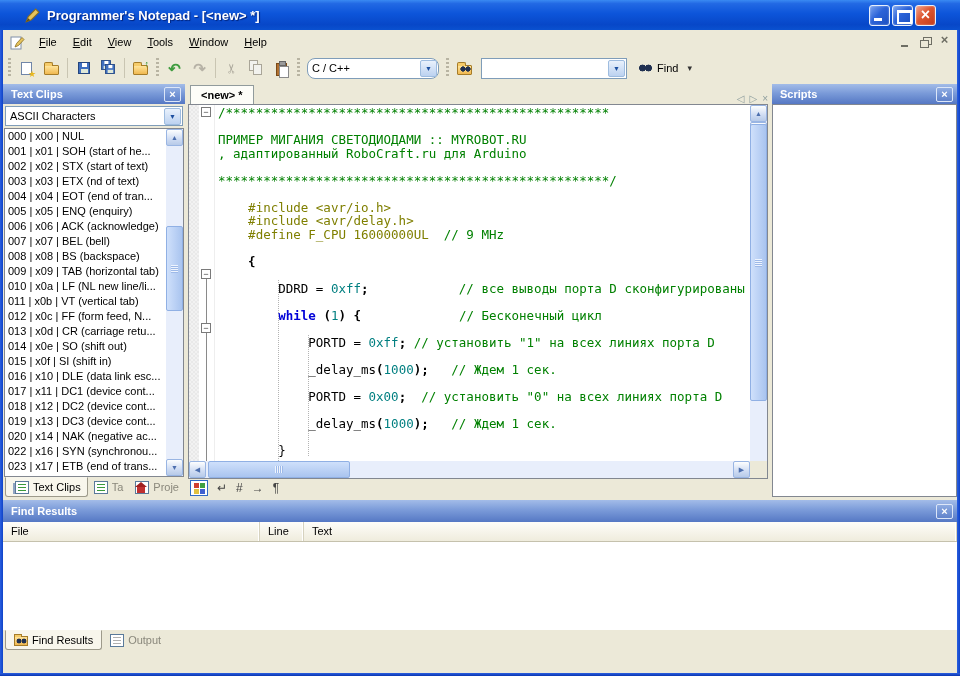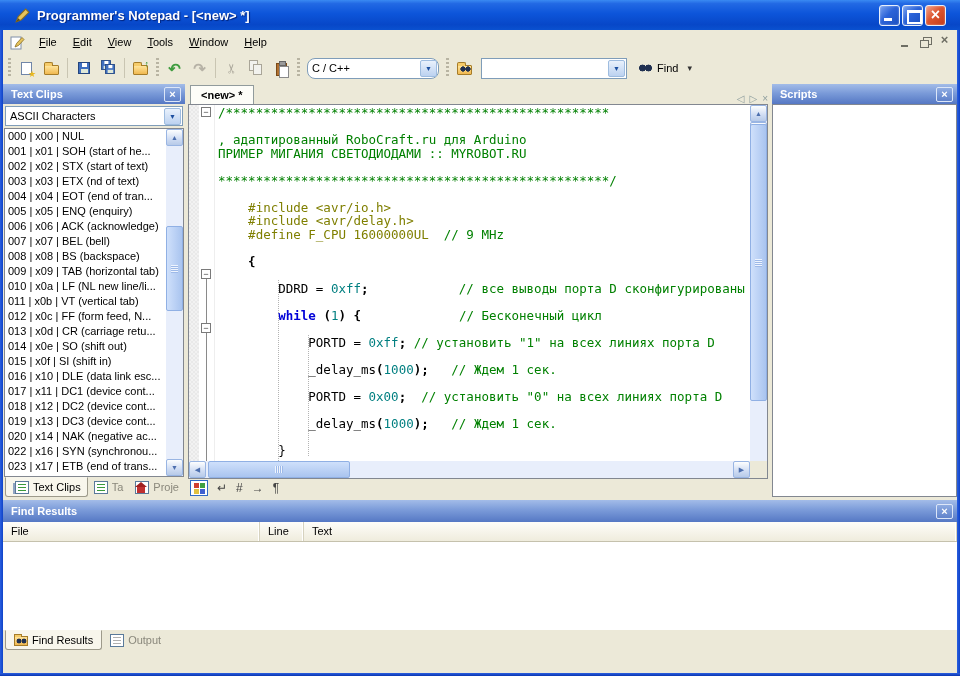--- a/index.html
+++ b/index.html
@@ -2,21 +2,21 @@
 <html><head>
 <meta charset="utf-8">
 <style>
   * { box-sizing: border-box; margin:0; padding:0; }
   html,body { width:960px; height:676px; overflow:hidden; }
   body { position:relative; background:#ece9d8; font-family:"Liberation Sans",sans-serif; font-size:11px; color:#000; }
 
   
   .titlebar { position:absolute; left:0; top:0; width:960px; height:30px;
     background:linear-gradient(180deg,#3a8af2 0%,#2269e4 12%,#0d55da 45%,#0747c8 82%,#0a51d0 100%);
-    display:flex; align-items:center; padding:0 14px; }
+    display:flex; align-items:center; padding:0 24px; }
   .title-text { color:#fff; font-weight:bold; font-size:13px; margin-left:6px; text-shadow:1px 1px 1px #00227a; flex:1;
     white-space:nowrap; overflow:hidden; }
   .winbtn { width:21px; height:21px; border-radius:3px; border:1px solid #e8f0fc; margin-left:2px; position:relative;
     background:linear-gradient(135deg,#7aa3f0,#2b63d8 45%,#1b4fc0); box-shadow:inset 0 0 2px #ffffff80; }
   .winbtn.close { background:linear-gradient(135deg,#f2a38c,#dd5630 45%,#c23a18); }
   .winbtn.min::after { content:""; position:absolute; left:4px; bottom:4px; width:8px; height:3px; background:#fff; }
   .winbtn.max::after { content:""; position:absolute; left:4px; top:4px; width:11px; height:9px; border:2px solid #fff; border-top-width:3px; }
   .winbtn.close::after { content:"×"; position:absolute; left:0; top:0; width:100%; height:100%;
     color:#fff; font-size:16px; font-weight:bold; line-height:18px; text-align:center; }
   .app-icon { width:17px; height:17px; }
@@ -396,22 +396,22 @@
           <span class="vl"></span>
         </div>
         <div class="fcell">
           <span class="vl"></span>
         </div>
       </div>
     <div class="code-area">
       <div id="code-lines">
           <div class="code-line"><span class="tok-c">/***************************************************</span></div>
           <div class="code-line"></div>
+          <div class="code-line"><span class="tok-c">ПРИМЕР МИГАНИЯ СВЕТОДИОДАМИ :: MYROBOT.RU</span></div>
           <div class="code-line"><span class="tok-c">, адаптированный RoboCraft.ru для Arduino</span></div>
-          <div class="code-line"><span class="tok-c">ПРИМЕР МИГАНИЯ СВЕТОДИОДАМИ :: MYROBOT.RU</span></div>
           <div class="code-line"></div>
           <div class="code-line"><span class="tok-c">****************************************************/</span></div>
           <div class="code-line"></div>
           <div class="code-line"><span class="tok-p">    #include &lt;avr/io.h&gt;</span></div>
           <div class="code-line"><span class="tok-p">    #include &lt;avr/delay.h&gt;</span></div>
           <div class="code-line"><span class="tok-p">    #define F_CPU 16000000UL</span><span class="tok-d">  </span><span class="tok-c">// 9 MHz</span></div>
           <div class="code-line"></div>
           <div class="code-line"><span class="tok-b">    {</span></div>
           <div class="code-line"></div>
           <div class="code-line"><span class="tok-d">        DDRD = </span><span class="tok-n">0xff</span><span class="tok-b">;</span><span class="tok-d">            </span><span class="tok-c">// все выводы порта D сконфигурированы как выходы</span></div>

